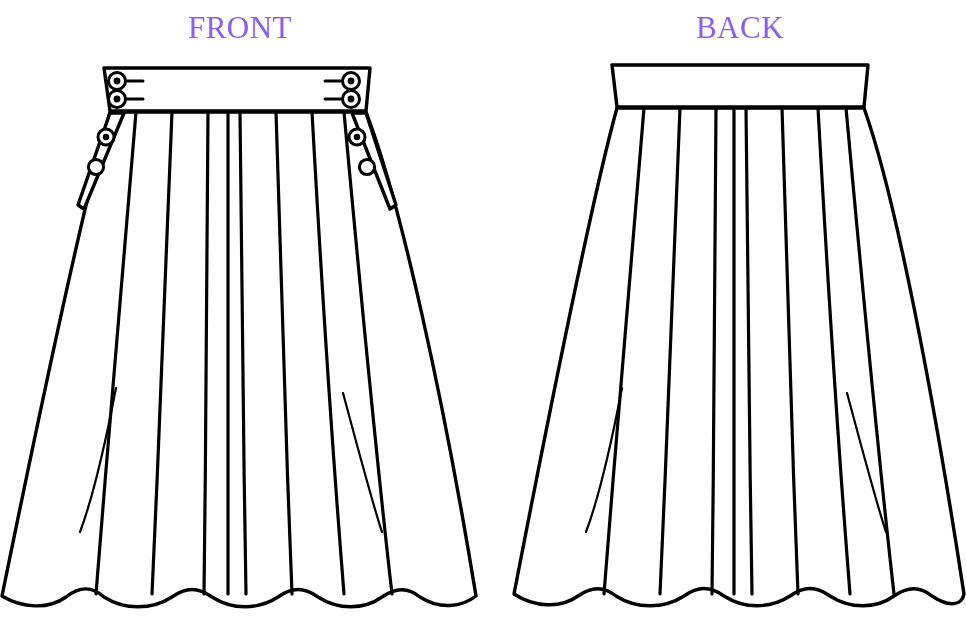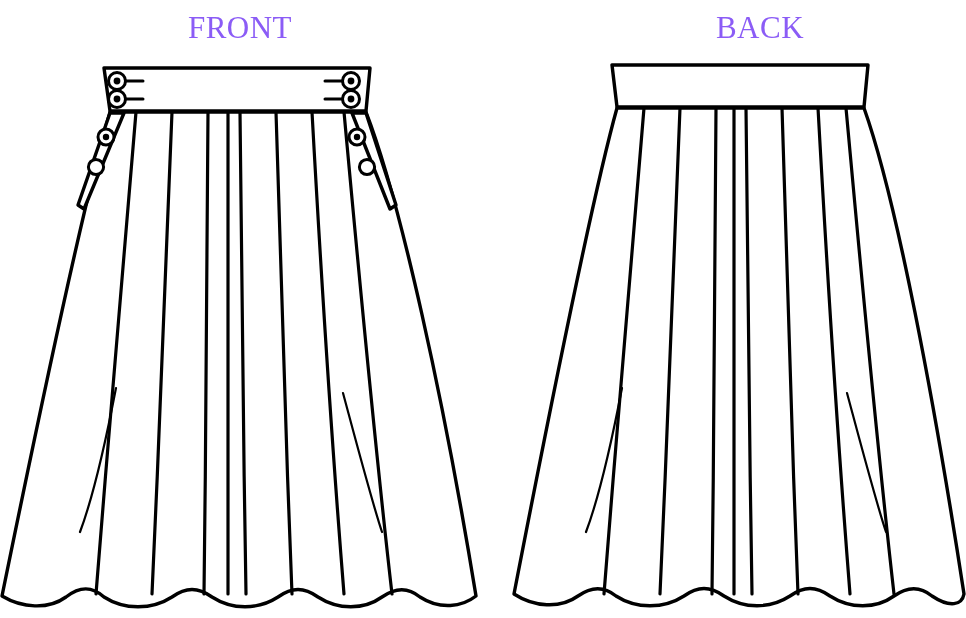--- a/index.html
+++ b/index.html
@@ -28,21 +28,21 @@
     font-weight: 400;
     letter-spacing: 0.5px;
     color: #8b5cf6;
     text-align: center;
     line-height: 36px;
     white-space: nowrap;
     user-select: none;
     margin-top: 10px;
   }
   #label-front { left: 120px; width: 240px; }
-  #label-back  { left: 640px; width: 240px; }
+  #label-back  { left: 620px; width: 240px; }
 
   svg.flat-svg {
     position: absolute;
     left: 0;
     top: 0;
     width: 966px;
     height: 618px;
     display: block;
   }
   .ink {

